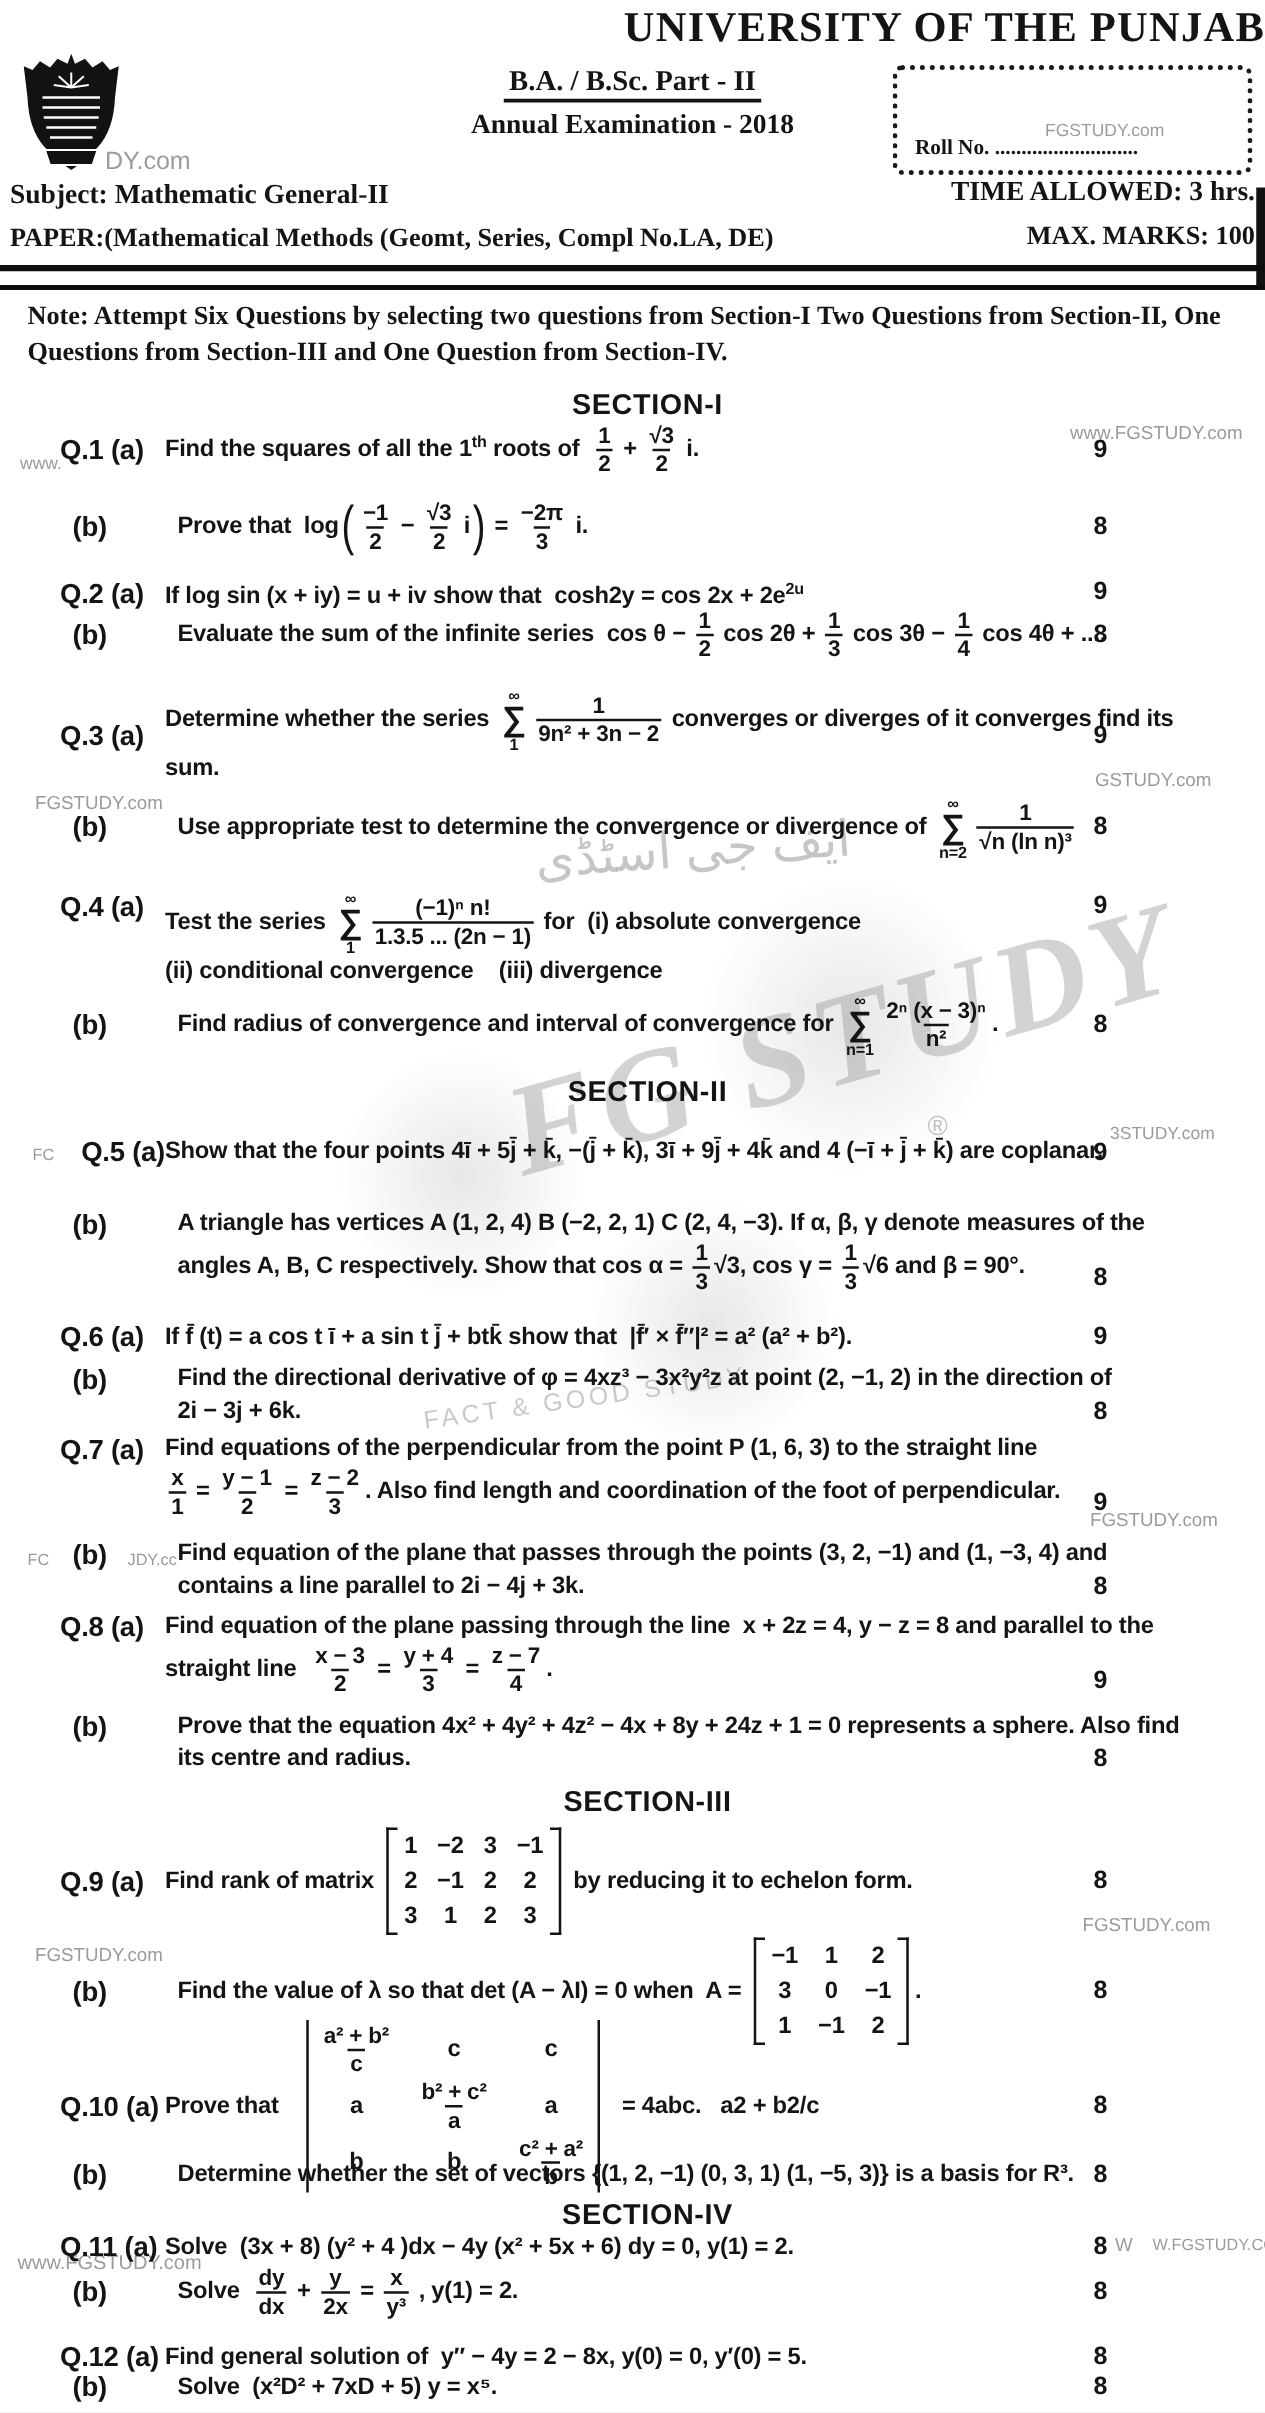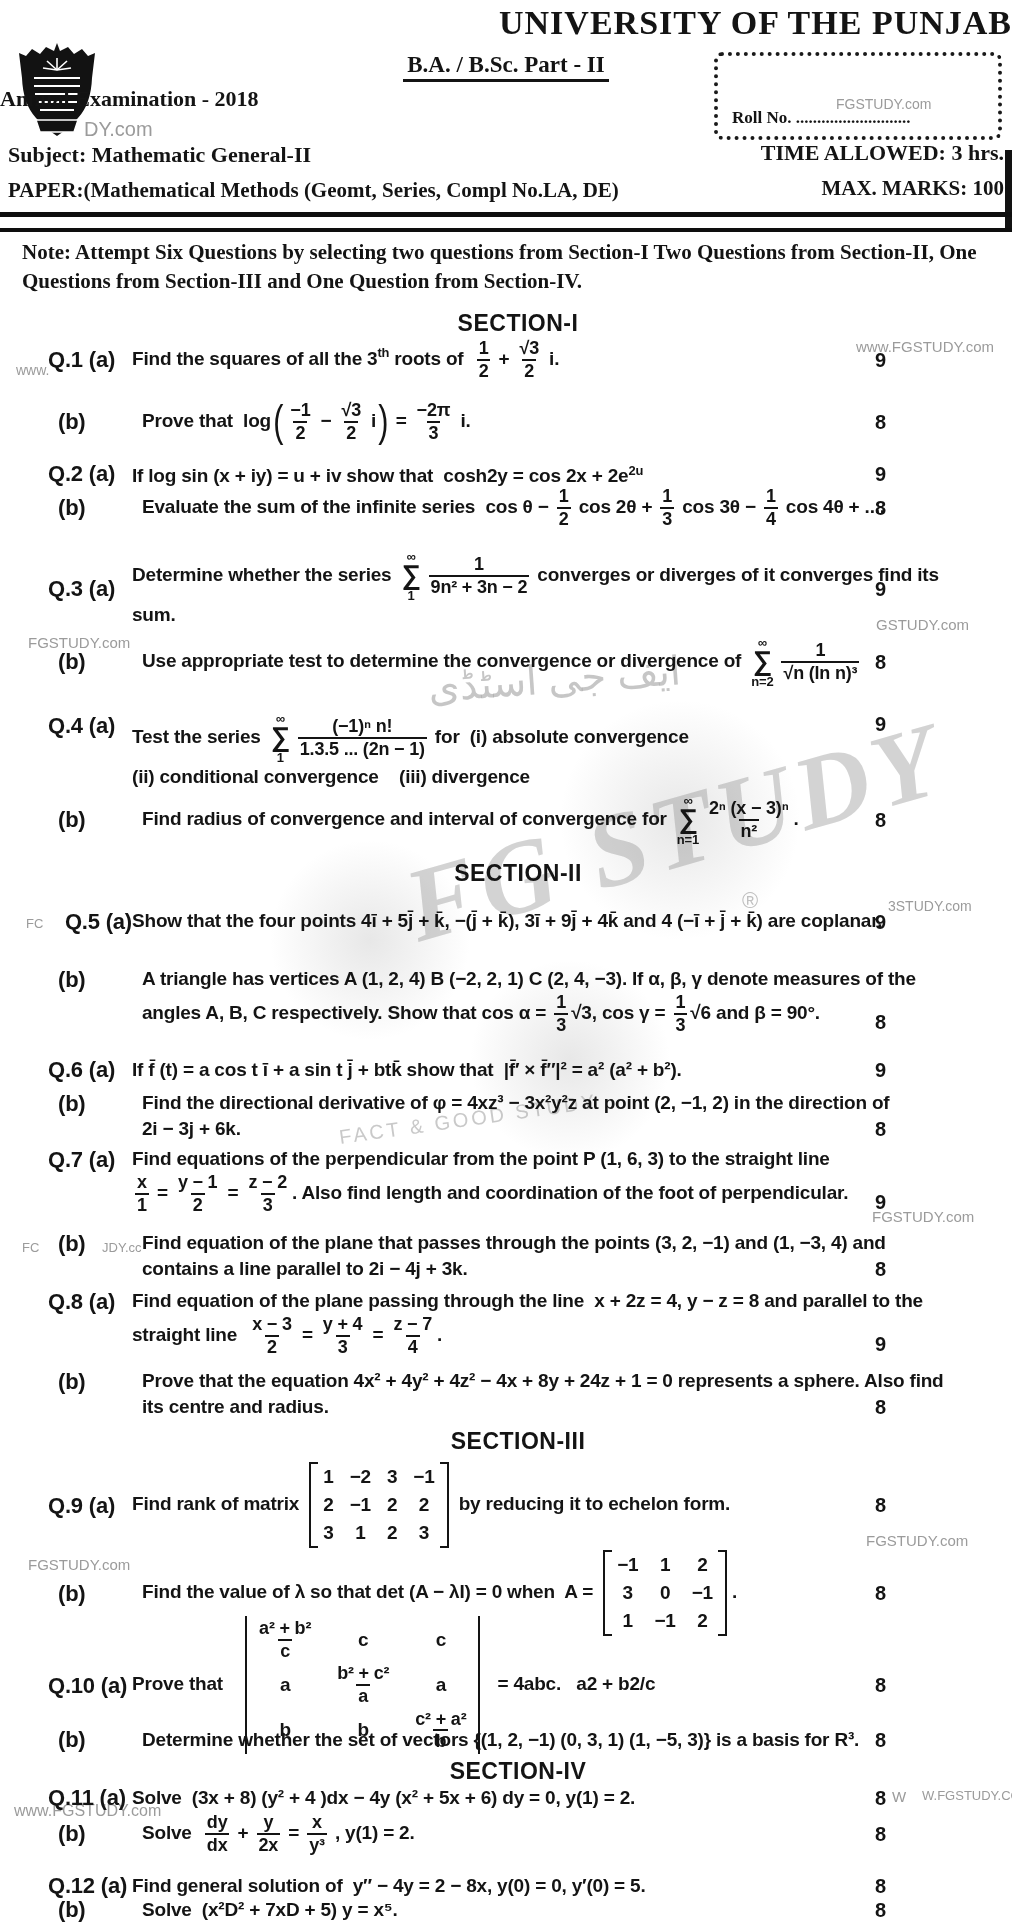--- a/index.html
+++ b/index.html
@@ -5,21 +5,21 @@
   html,body{margin:0;padding:0;background:#e8e8e8;}
   .page{position:relative;width:1012px;height:1930px;background:#ffffff;overflow:hidden;
         font-family:"Liberation Sans",sans-serif;color:#141414;margin:0 auto;}
   
   .title{position:absolute;top:4px;left:0;right:0;text-align:right;
          font-family:"Liberation Serif",serif;font-weight:700;font-size:34px;letter-spacing:1px;}
   .crest{position:absolute;left:16px;top:42px;width:82px;height:96px;}
   .program{position:absolute;top:52px;left:0;right:0;text-align:center;
            font-family:"Liberation Serif",serif;font-weight:700;font-size:23px;}
   .program span{display:inline-block;border-bottom:3px solid #141414;padding:0 4px 1px;}
-  .exam{position:absolute;top:86px;left:0;right:0;text-align:left;
+  .exam{position:absolute;top:86px;left:0;right:0;text-align:center;
         font-family:"Liberation Serif",serif;font-weight:700;font-size:22px;}
   .rollbox{position:absolute;left:714px;top:52px;width:280px;height:80px;
            border:4px dotted #1a1a1a;border-radius:8px;}
   .rollbox .rn{position:absolute;left:14px;bottom:8px;font-family:Liberation Serif, serif;
                font-weight:700;font-size:17px;white-space:nowrap;}
   .subject{position:absolute;left:8px;top:142px;font-family:"Liberation Serif",serif;font-weight:700;font-size:22px;}
   .time{position:absolute;right:8px;top:140px;font-family:"Liberation Serif",serif;font-weight:700;font-size:22px;}
   .paper{position:absolute;left:8px;top:178px;font-family:"Liberation Serif",serif;font-weight:700;font-size:21px;}
   .maxmarks{position:absolute;right:8px;top:176px;font-family:"Liberation Serif",serif;font-weight:700;font-size:21px;}
   .rule{position:absolute;left:0;right:0;top:212px;height:11px;
@@ -115,21 +115,21 @@
     <div class="maxmarks">MAX. MARKS: 100</div>
     <div class="tick"></div>
     <div class="rule"></div>
     <div class="note">Note:  Attempt Six Questions by selecting two questions from Section-I Two Questions from Section-II, One Questions from Section-III and One Question from Section-IV.</div>
   </header>
 
   <main id="questions">
       <div class="sec-title" style="top: 310px;">SECTION-I</div>
       <div class="q center" style="top: 338px;">
         <span class="q-label">Q.1 (a)</span>
-        <div class="q-body"><span class="tx">Find the squares of all the 3</span><sup class="sp">th</sup><span class="tx"> roots of  </span><span class="fr"><span class="n">1</span><span class="d">2</span></span><span class="tx"> + </span><span class="fr"><span class="n">√3</span><span class="d">2</span></span><span class="tx"> i.</span></div>
+        <div class="q-body"><span class="tx">Find the squares of all the 1</span><sup class="sp">th</sup><span class="tx"> roots of  </span><span class="fr"><span class="n">1</span><span class="d">2</span></span><span class="tx"> + </span><span class="fr"><span class="n">√3</span><span class="d">2</span></span><span class="tx"> i.</span></div>
         <div class="q-marks mid">9</div>
       </div>
       <div class="q center" style="top: 400px;">
         <span class="q-label sub">(b)</span>
         <div class="q-body"><span class="tx">Prove that  log</span><span class="paren">(</span><span class="fr"><span class="n">−1</span><span class="d">2</span></span><span class="tx"> − </span><span class="fr"><span class="n">√3</span><span class="d">2</span></span><span class="tx"> i</span><span class="paren">)</span><span class="tx"> = </span><span class="fr"><span class="n">−2π</span><span class="d">3</span></span><span class="tx"> i.</span></div>
         <div class="q-marks mid">8</div>
       </div>
       <div class="q center" style="top: 458px;">
         <span class="q-label">Q.2 (a)</span>
         <div class="q-body"><span class="tx">If log sin (x + iy) = u + iv show that  cosh2y = cos 2x + 2e</span><sup class="sp">2u</sup></div>

